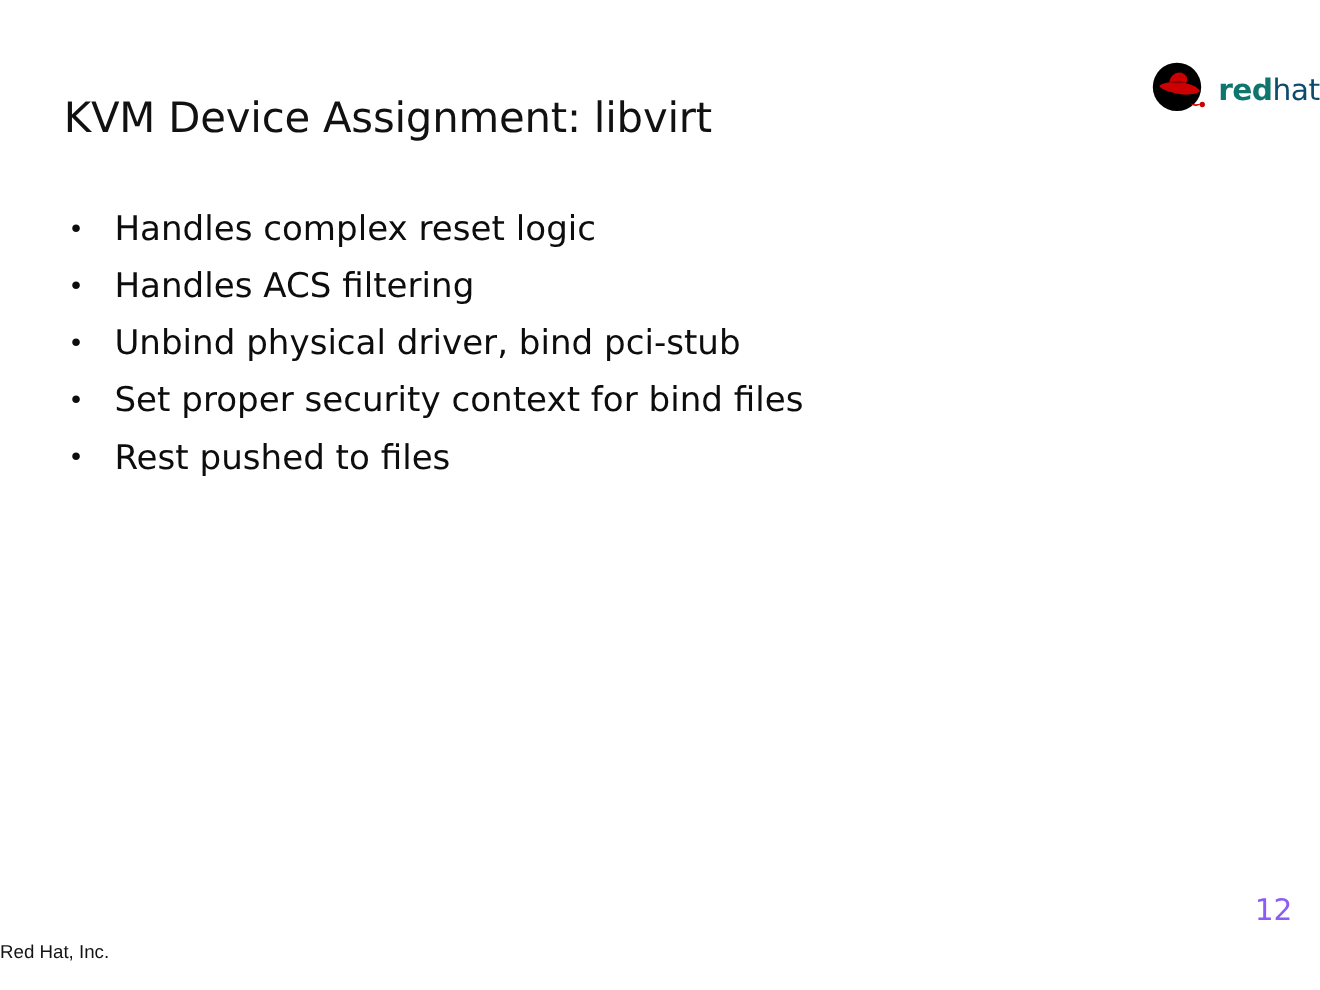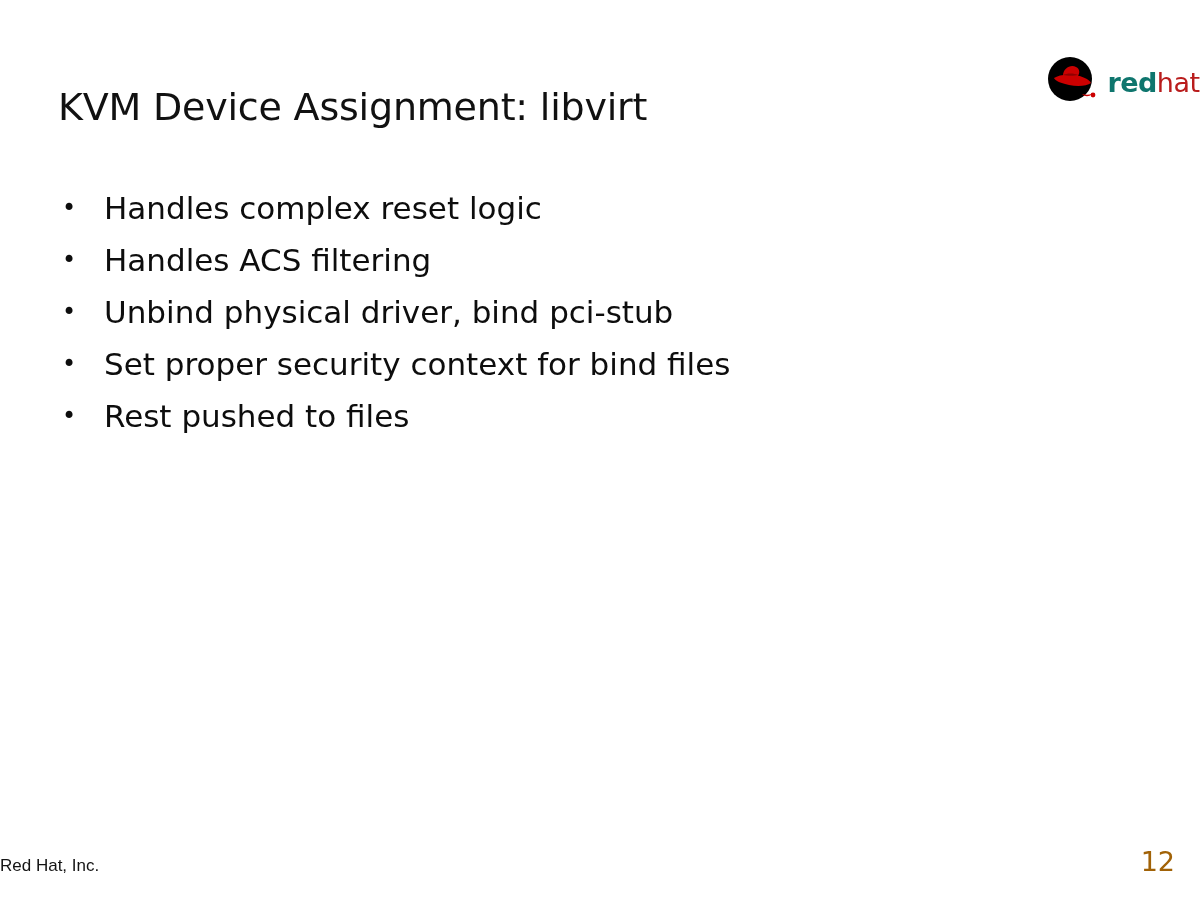--- a/index.html
+++ b/index.html
@@ -68,21 +68,21 @@
     position: relative;
     top: 2px;
   }
   .logo-word-red {
     font-weight: 700;
     color: #0f766e;
     letter-spacing: -0.6px;
   }
   .logo-word-hat {
     font-weight: 400;
-    color: #b91c1c;
+    color: #0c4a6e;
     letter-spacing: -0.4px;
   }
   .logo-tm {
     font-size: 10px;
     color: #555555;
     vertical-align: baseline;
     position: relative;
     left: 1px;
     top: 1px;
   }
@@ -130,26 +130,26 @@
     width: 985px;
     font-family: "Liberation Sans", "DejaVu Sans", sans-serif;
     font-size: 17px;
     line-height: 22px;
     font-weight: 400;
     color: #141414;
   }
   .footer-page-number {
     position: absolute;
     right: 42px;
-    top: 846px;
+    top: 812px;
     font-family: "DejaVu Sans", "Liberation Sans", sans-serif;
     font-size: 27px;
     line-height: 32px;
     font-weight: 400;
-    color: #a16207;
+    color: #8b5cf6;
     text-align: right;
   }
 </style>
 </head>
 <body>
 
 <div class="slide">
 
   <h1 class="slide-title">KVM Device Assignment: libvirt</h1>
 

